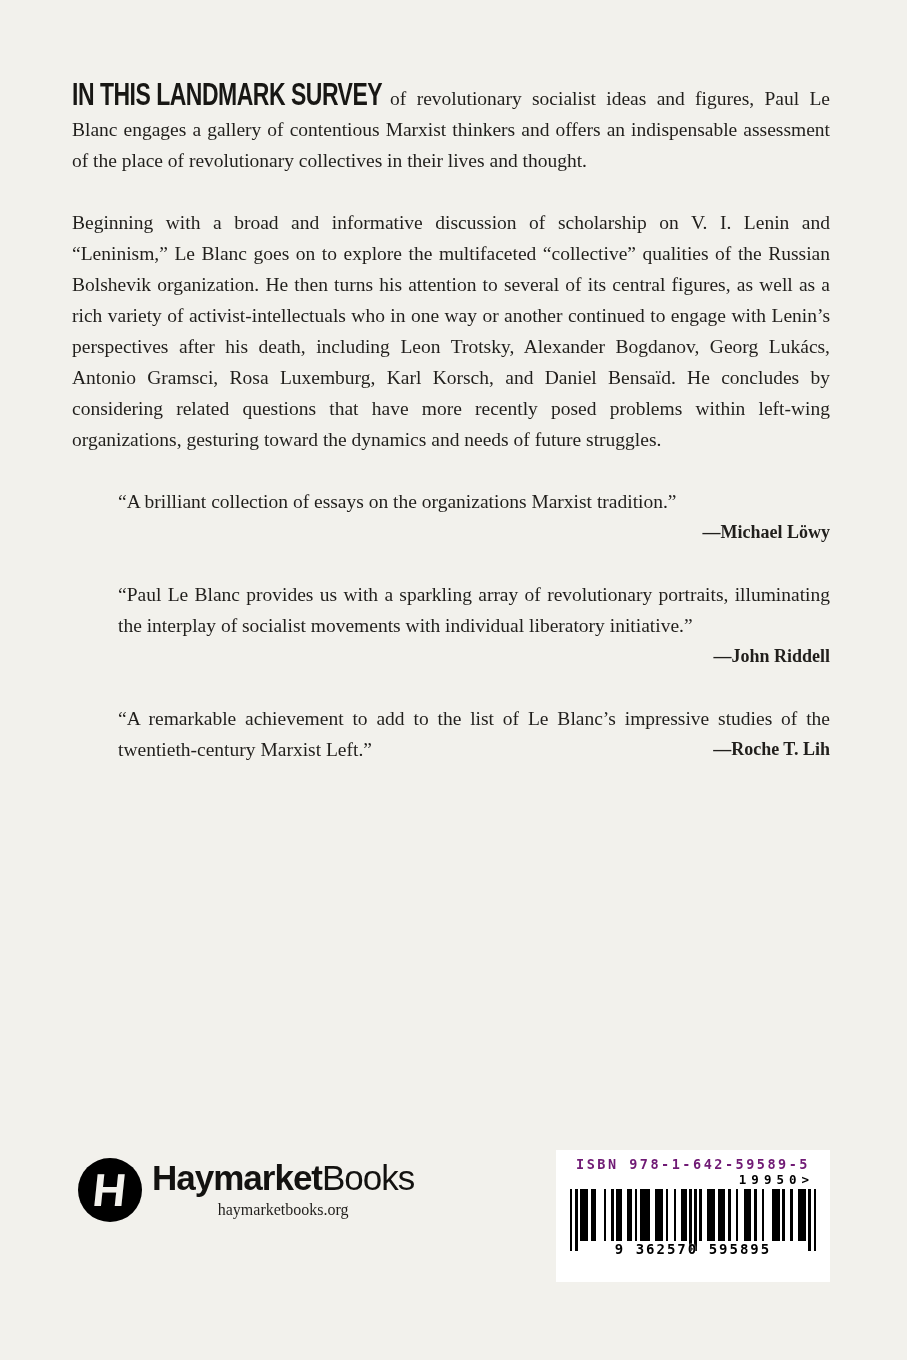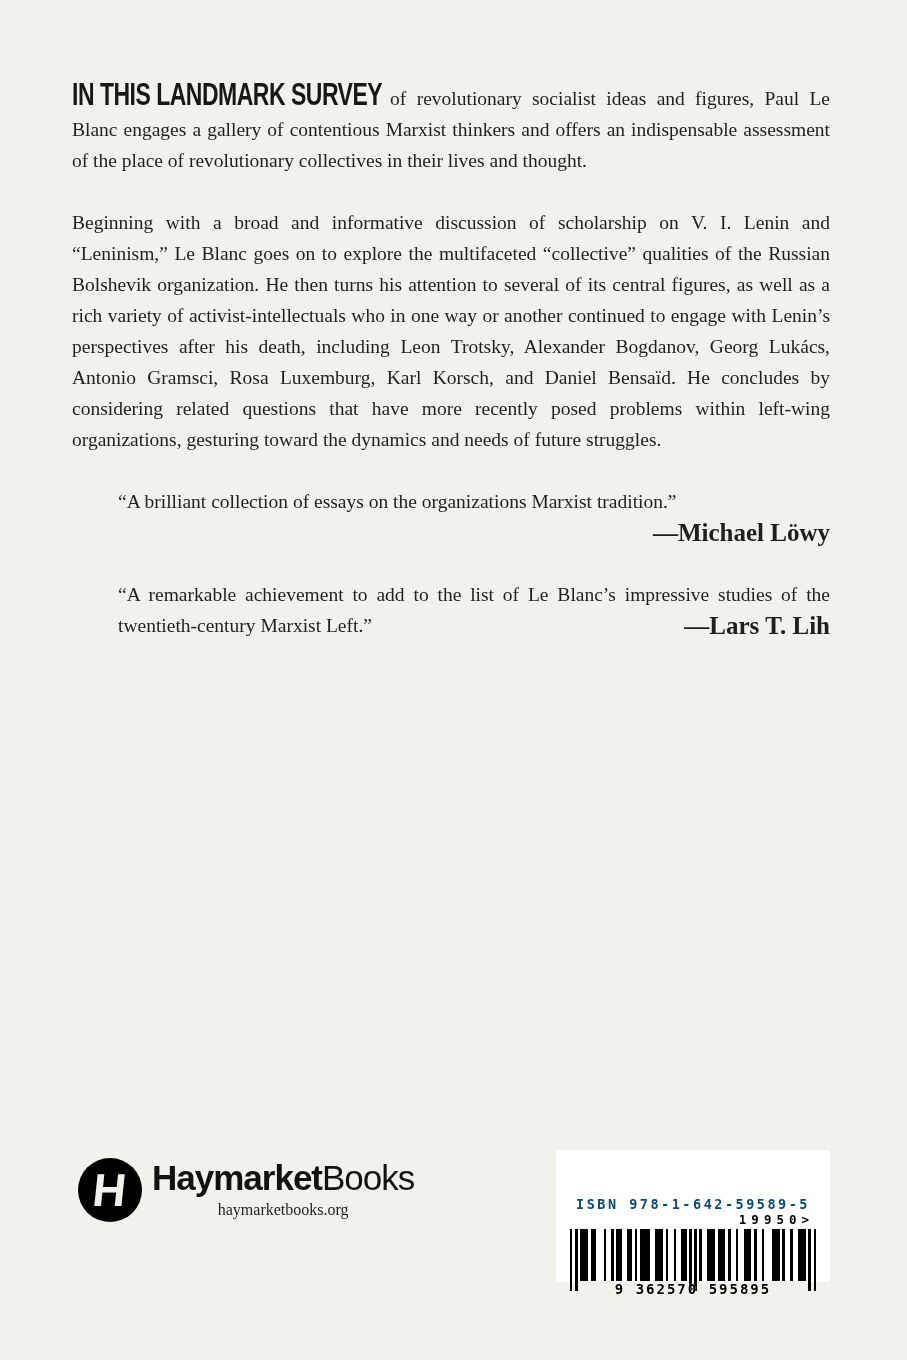--- a/index.html
+++ b/index.html
@@ -11,36 +11,36 @@
   }
   .content { position:absolute; top:82px; left:72px; width:758px; }
   .para { font-size:19.5px; line-height:31px; text-align:justify; margin-bottom:31px; }
   .leadin {
     font-family:"Liberation Sans", sans-serif; font-weight:700; font-size:23px;
     letter-spacing:-0.5px; display:inline-block; transform:scaleY(1.35);
     transform-origin:0 78%; margin-right:8px; color:#181714;
   }
   .quote { margin:0 0 31px 46px; }
   .quote-text { font-size:19.5px; line-height:31px; text-align:justify; }
-  .quote-attr { font-size:25px; line-height:31px; text-align:right; font-weight:700; }
+  .quote-attr { font-size:18px; line-height:31px; text-align:right; font-weight:700; }
   .quote-inline { position:relative; }
   .attr-inline { position:absolute; right:0; bottom:0; }
   .bold { font-weight:700; }
   .category-row {
     position:absolute; left:556px; top:1118px; width:274px;
     display:flex; justify-content:space-between; font-size:20px;
   }
   .barcode-box {
     position:absolute; left:556px; top:1150px; width:274px; height:132px;
     background:#ffffff; padding:6px 10px 0;
     display:flex; flex-direction:column; align-items:center;
   }
   .isbn-label {
     font-family:"DejaVu Sans Mono", monospace; font-size:13.5px; font-weight:700;
-    letter-spacing:2.5px; white-space:nowrap; color:#0c4a6e;margin-top:40px;
+    letter-spacing:2.5px; white-space:nowrap; color:#701a75;
   }
   .isbn-addon {
     font-family:"DejaVu Sans Mono", monospace; font-size:12.5px; font-weight:700;
     letter-spacing:5px; align-self:flex-end; margin-right:6px; color:#000;
   }
   .bars { display:flex; align-items:flex-start; height:62px; margin-top:2px; }
   .barcode-digits {
     font-family:"DejaVu Sans Mono", monospace; font-size:14px; font-weight:700;
     letter-spacing:2px; margin-top:-10px; color:#000;
     text-shadow:0 0 2px #fff;
@@ -75,24 +75,28 @@
     <p class="para">Beginning with a broad and informative discussion of scholarship on V. I. Lenin and “Leninism,” Le Blanc goes on to explore the multifaceted “collective” qualities of the Russian Bolshevik organization. He then turns his attention to several of its central figures, as well as a rich variety of activist-intellectuals who in one way or another continued to engage with Lenin’s perspectives after his death, including Leon Trotsky, Alexander Bogdanov, Georg Lukács, Antonio Gramsci, Rosa Luxemburg, Karl Korsch, and Daniel Bensaïd. He concludes by considering related questions that have more recently posed problems within left-wing organizations, gesturing toward the dynamics and needs of future struggles.</p>
 
     <div class="quote">
       <p class="quote-text">“A brilliant collection of essays on the organizations Marxist tradition.”</p>
       <p class="quote-attr">—Michael Löwy</p>
     </div>
 
     <div class="quote">
     </div>
 
+    <div class="quote">
+      <p class="quote-text">“Paul Le Blanc provides us with a sparkling array of revolutionary portraits, illuminating the interplay of socialist movements with individual liberatory initiative.”</p>
+      <p class="quote-attr">—John Riddell</p>
+    </div>
 
     <div class="quote quote-inline">
       <p class="quote-text">“A remarkable achievement to add to the list of Le Blanc’s impressive studies of the twentieth-century Marxist Left.”</p>
-      <p class="quote-attr attr-inline">—Lars T. Lih</p>
+      <p class="quote-attr attr-inline">—Roche T. Lih</p>
     </div>
 
 
   </div>
 
 
   <div class="barcode-box">
     <div class="isbn-label">ISBN 978-1-642-59589-5</div>
     <div class="isbn-addon">19950&gt;</div>
     <div class="bars">

